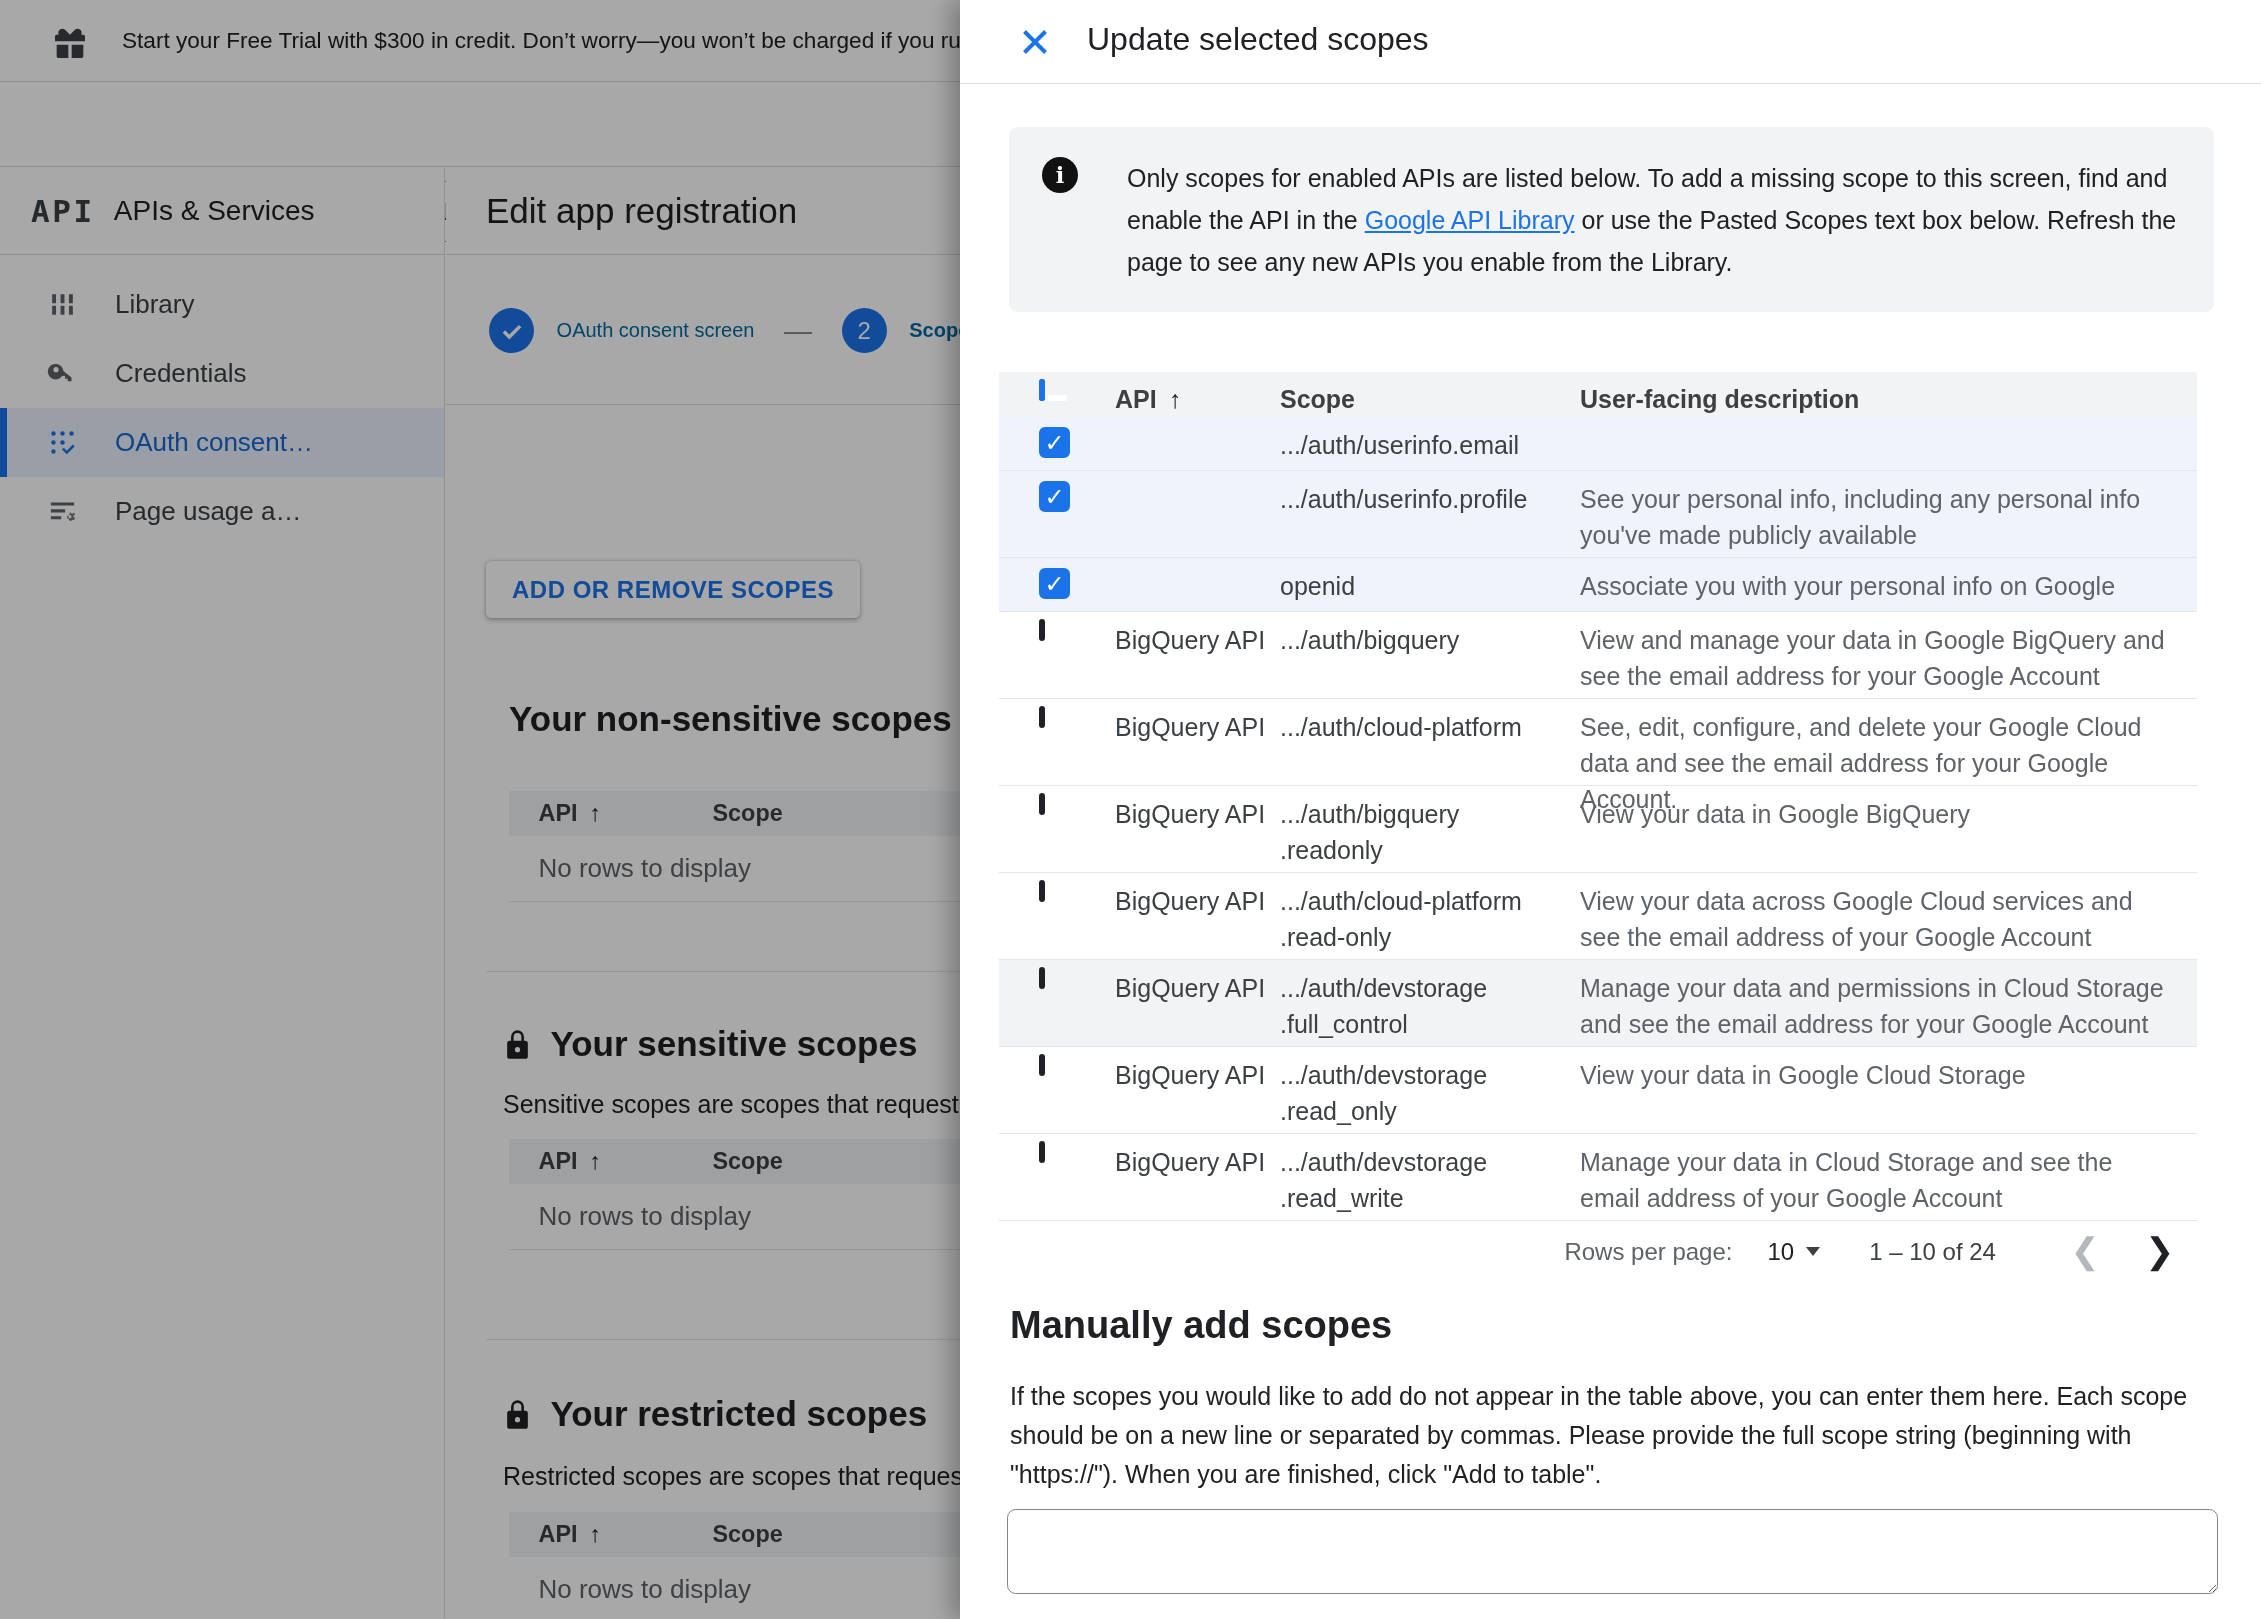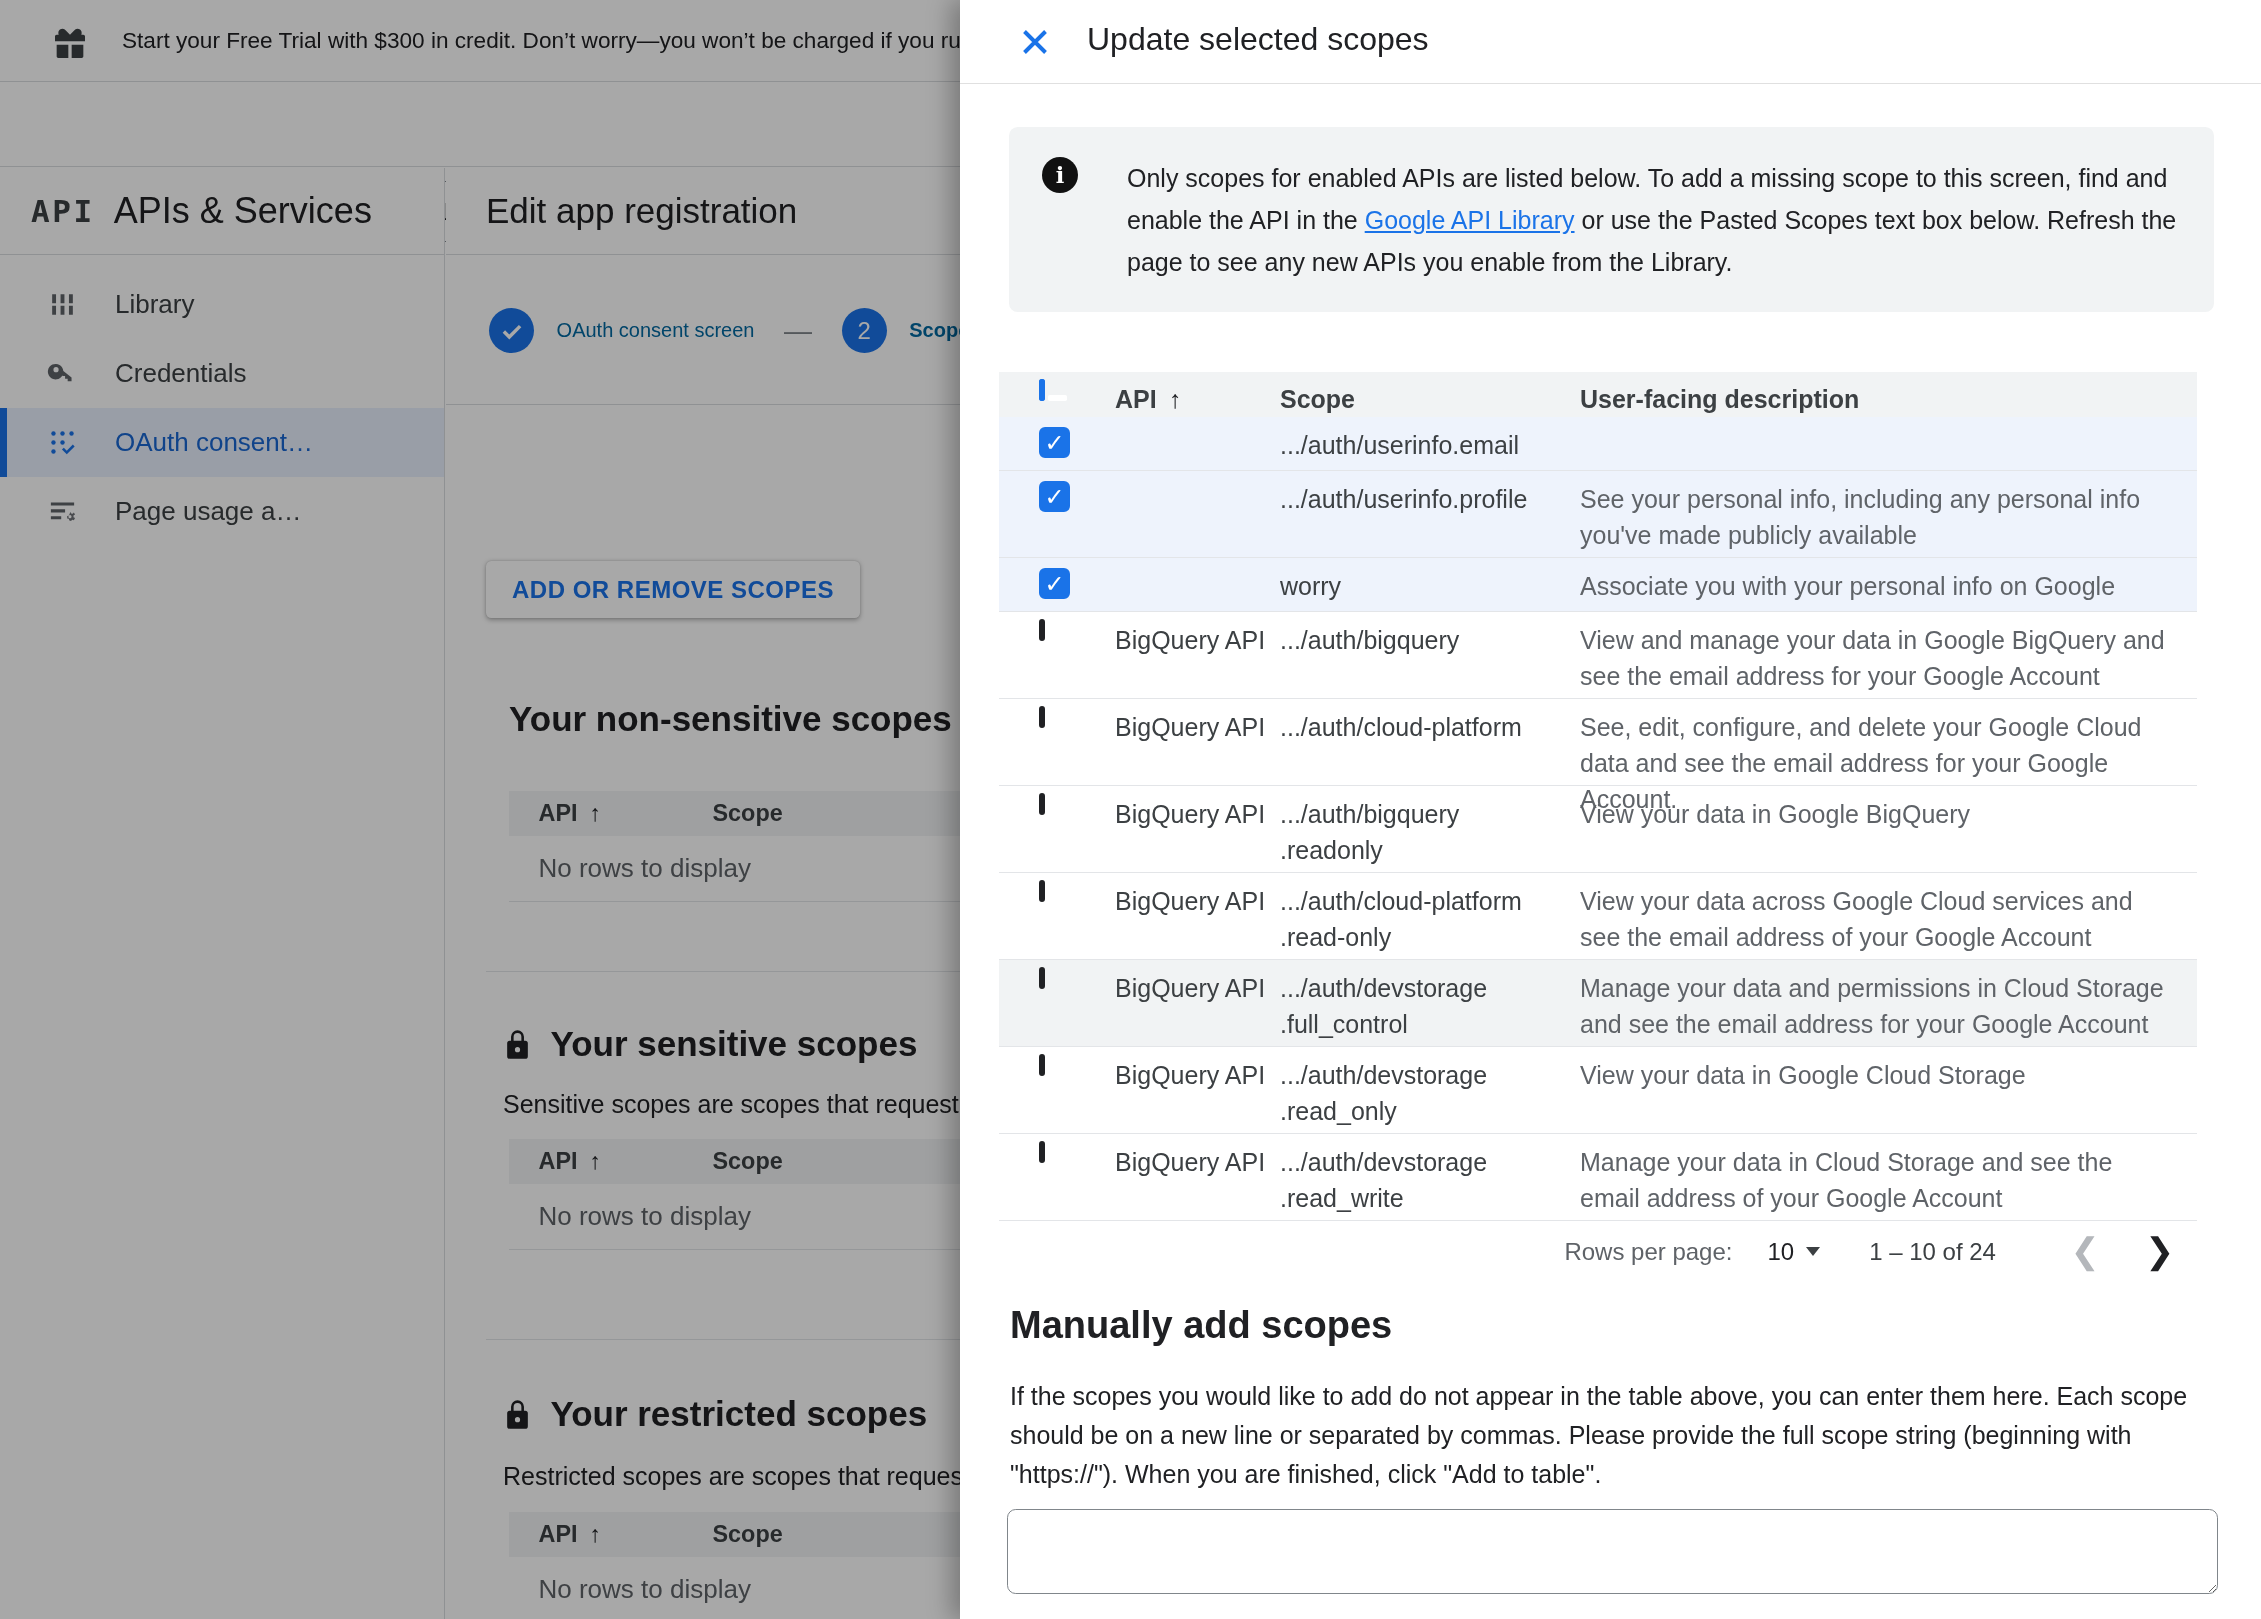--- a/index.html
+++ b/index.html
@@ -21,21 +21,21 @@
   .gclogo .cloud { color:#5f6368; margin-left:8.7px; }
   .l-b{color:#4285F4}.l-r{color:#EA4335}.l-y{color:#FBBC04}.l-g{color:#34A853}
   .projbtn { position:absolute; left:379px; top:97px; width:317px; height:61px; border:1.7px solid #80868b; border-radius:7px; display:flex; align-items:center; padding:0 17.4px; gap:14px; background:#fff; font-size:24px; color:#202124; }
   .projbtn .caret { margin-left:auto; }
   .caret { width:0; height:0; border-left:8.7px solid transparent; border-right:8.7px solid transparent; border-top:10.4px solid #3c4043; }
   .searchbox { position:absolute; left:734px; top:97px; width:486px; height:61px; border:1.7px solid #80868b; border-radius:7px; background:#f8f9fa; display:flex; align-items:center; padding:0 22.6px; font-size:25px; color:#5f6368; }
 
   .sidebar { position:absolute; left:0; top:168px; width:445px; height:1452px; background:#fff; border-right:1.7px solid #dadce0; }
   .side-head { height:87px; border-bottom:1.7px solid #dadce0; display:flex; align-items:center; gap:19px; padding-left:31px; }
   .api-glyph { font-family:"DejaVu Sans Mono","Liberation Mono",monospace; font-weight:700; font-size:31px; letter-spacing:2.6px; color:#3c4043; }
-  .side-title { font-size:36px; color:#202124; }
+  .side-title { font-size:28px; color:#202124; }
   .nav { position:absolute; top:102px; left:0; width:100%; }
   .nav-item { position:relative; height:69px; display:flex; align-items:center; gap:35px; padding-left:45px; font-size:26px; color:#3c4043; cursor:pointer; }
   .nav-item .nicon { width:35px; display:flex; justify-content:center; color:#5f6368; }
   .nav-item.active { background:#e8f0fe; color:#1967d2; }
   .nav-item.active .nicon { color:#1a73e8; }
   .nav-item.active::before { content:""; position:absolute; left:0; top:0; width:7px; height:100%; background:#1a73e8; }
 
   .main { position:absolute; left:446px; top:168px; right:0; bottom:0; background:#fff; }
   .main-titlebar { height:87px; border-bottom:1.7px solid #dadce0; display:flex; align-items:center; padding-left:40px; font-size:35px; color:#202124; }
   .stepper { position:absolute; left:0; top:89px; width:100%; height:148px; border-bottom:1.7px solid #dadce0; display:flex; align-items:center; padding-left:43px; gap:22.6px; }
@@ -322,21 +322,21 @@
           </div>
         <div class="cell desc">See your personal info, including any personal info you've made publicly available</div>
       </div>
 
       <div class="prow sel h1">
         <div class="cbcell">
             <span class="cb on">✓</span>
           </div>
         <div class="cell"></div>
         <div class="cell">
-            <div>worry</div>
+            <div>openid</div>
             <div></div>
           </div>
         <div class="cell desc">Associate you with your personal info on Google</div>
       </div>
 
       <div class="prow h2">
         <div class="cbcell"><span class="cb"></span></div>
         <div class="cell">BigQuery API</div>
         <div class="cell">
             <div>.../auth/bigquery</div>

